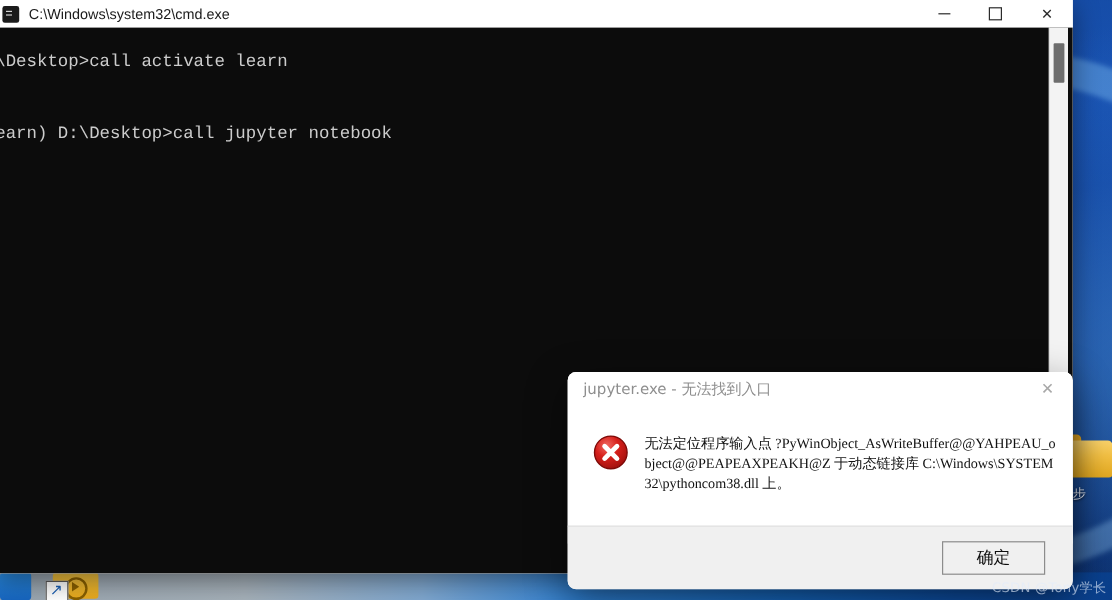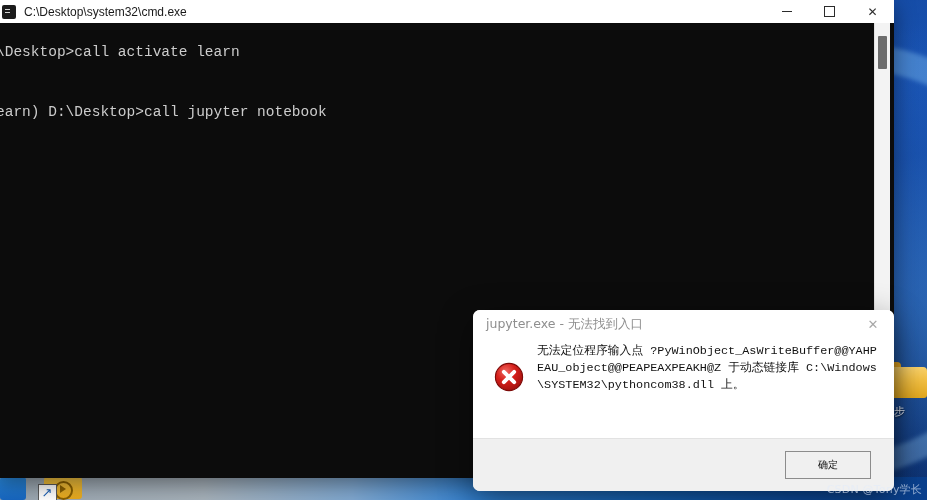--- a/index.html
+++ b/index.html
@@ -327,25 +327,25 @@
     background: #ffffff;
     display: flex;
   }
   #dialog-error-icon {
     margin: 23px 0 0 21px;
     width: 30px;
     height: 30px;
     flex: 0 0 auto;
   }
   #dialog-message {
-    margin: 4px 14px 0 13px;
+    margin: 22px 14px 0 13px;
     font-size: 11.8px;
     line-height: 17px;
     color: #111111;
-    font-family: Liberation Mono, monospace;
+    font-family: Liberation Serif, serif;
     word-break: break-all;
   }
   #dialog-footer {
     position: absolute;
     left: 0;
     bottom: 0;
     width: 421px;
     height: 52px;
     background: #f0f0f0;
     border-top: 1px solid #e2e2e2;
@@ -353,21 +353,21 @@
     align-items: center;
     justify-content: flex-end;
   }
   #dialog-ok-button {
     margin-right: 23px;
     width: 84px;
     height: 26px;
     background: #f0f0f0;
     border: 1px solid #8c8c8c;
     color: #0d0d0d;
-    font-size: 10px;
+    font-size: 14px;
     font-family: "DejaVu Sans", sans-serif;
     display: flex;
     align-items: center;
     justify-content: center;
   }
 
   
   #watermark {
     position: absolute;
     right: 5px;
@@ -404,21 +404,21 @@
   </div>
 </div>
 <div id="shortcut-cursor">
   <div class="arrow">↗</div>
 </div>
 
 <div id="console-window">
 
   <div id="console-titlebar">
     <div id="console-app-icon"></div>
-    <div id="console-title-text">C:\Desktop\system32\cmd.exe</div>
+    <div id="console-title-text">C:\Windows\system32\cmd.exe</div>
   </div>
 
   <div id="console-window-controls">
     <div class="winctl">
       <span class="mini"></span>
     </div>
     <div class="winctl">
       <span class="maxi"></span>
     </div>
     <div class="winctl">

